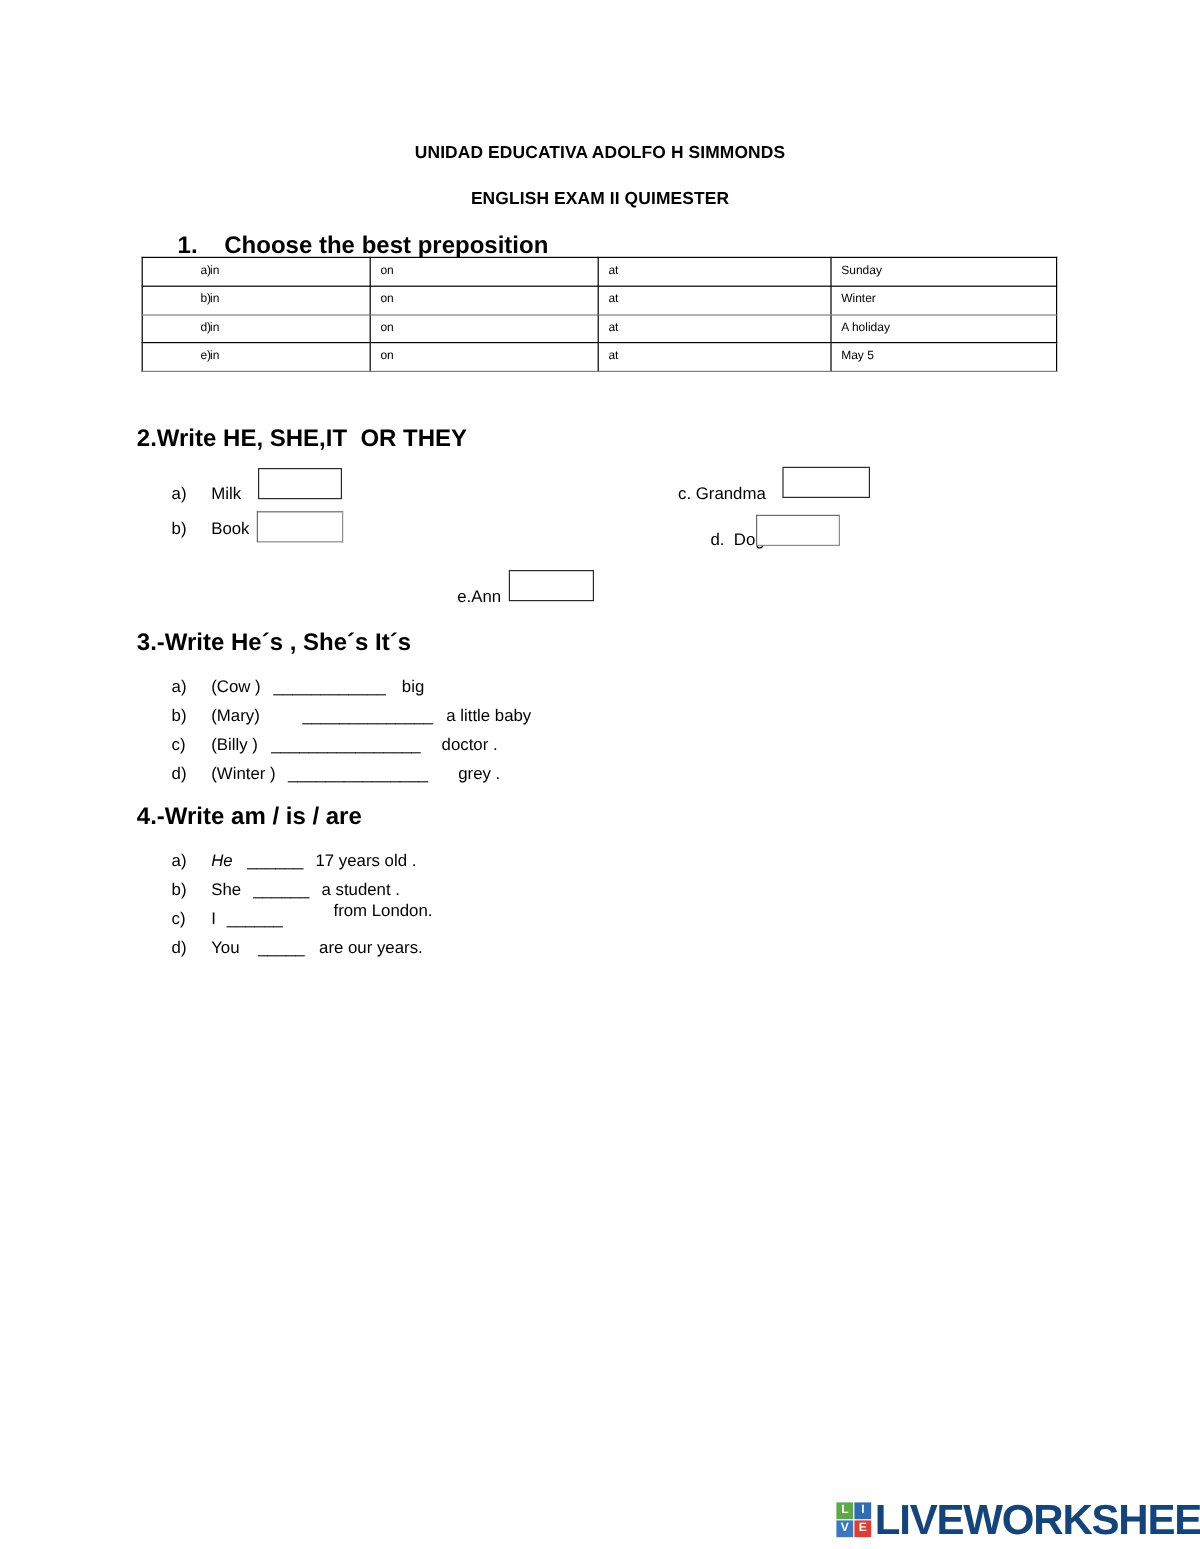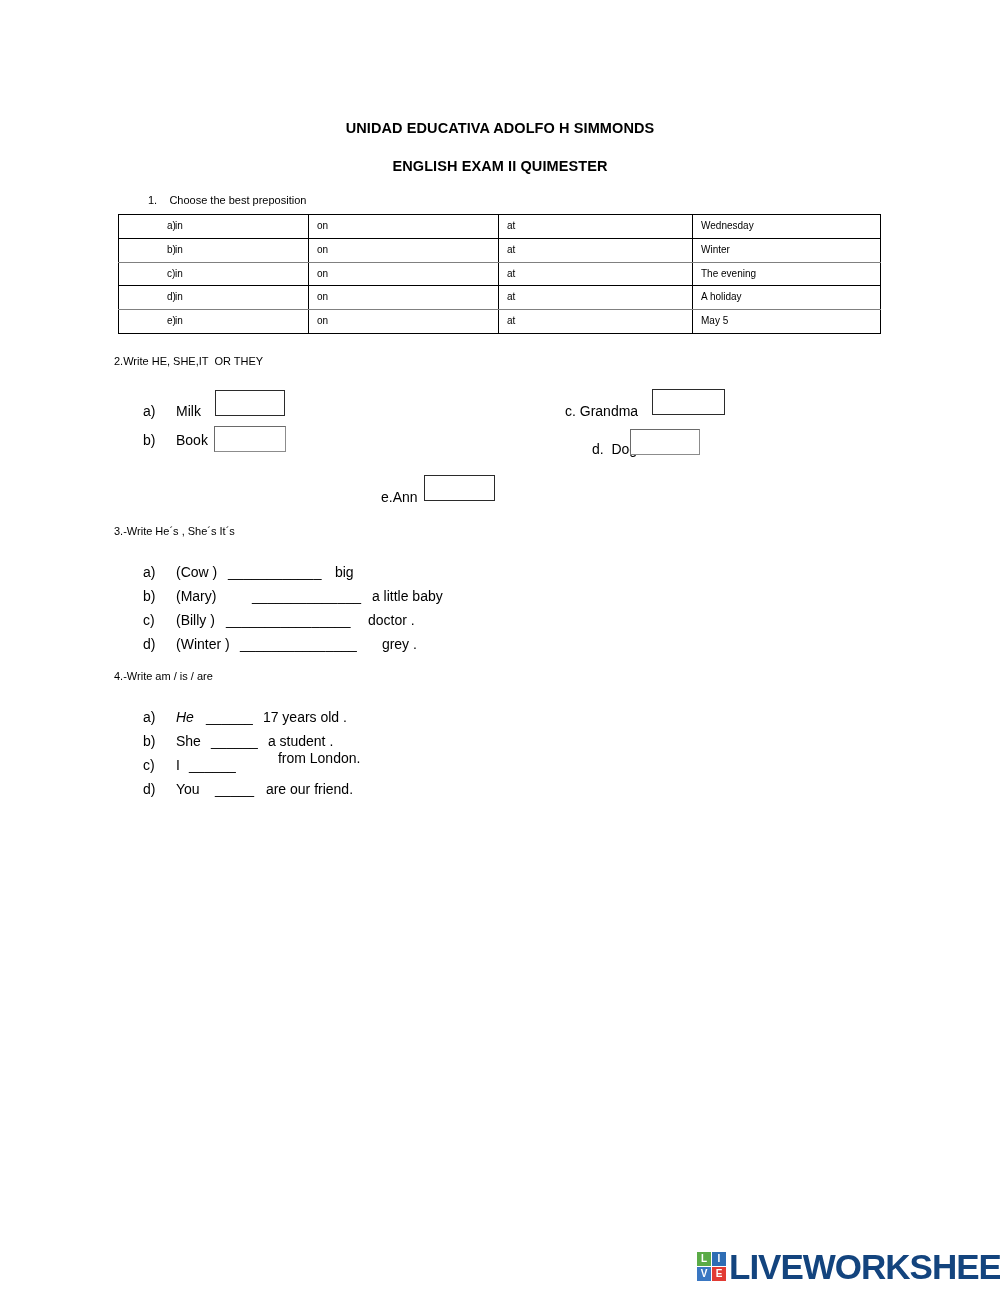--- a/index.html
+++ b/index.html
@@ -34,22 +34,22 @@
     font-weight: bold;
     font-size: 14.5px;
     letter-spacing: 0.1px;
   }
   #title-main { top: 120px; }
   #title-sub  { top: 158px; }
 
   
   .section-heading {
     position: absolute;
-    font-weight: normal;
-    font-size: 11px;
+    font-weight: bold;
+    font-size: 20px;
     white-space: pre;
   }
   #sec1-heading { left: 148px; top: 194px; }
   #sec2-heading { left: 114px; top: 355px; }
   #sec3-heading { left: 114px; top: 525px; }
   #sec4-heading { left: 114px; top: 670px; }
 
   
   #prep-table {
     position: absolute;
@@ -158,33 +158,27 @@
       <col class="col-opt1">
         <col class="col-opt2">
         <col class="col-opt3">
         <col class="col-word">
     </colgroup>
     <tbody>
       <tr>
         <td><span class="cell-label">a)</span><span>in</span></td>
         <td><span>on</span></td>
         <td><span>at</span></td>
-        <td><span>Wednesday</span></td>
+        <td><span>Sunday</span></td>
       </tr>
       <tr>
         <td><span class="cell-label">b)</span><span>in</span></td>
         <td><span>on</span></td>
         <td><span>at</span></td>
         <td><span>Winter</span></td>
-      </tr>
-      <tr>
-        <td><span class="cell-label">c)</span><span>in</span></td>
-        <td><span>on</span></td>
-        <td><span>at</span></td>
-        <td><span>The evening</span></td>
       </tr>
       <tr>
         <td><span class="cell-label">d)</span><span>in</span></td>
         <td><span>on</span></td>
         <td><span>at</span></td>
         <td><span>A holiday</span></td>
       </tr>
       <tr>
         <td><span class="cell-label">e)</span><span>in</span></td>
         <td><span>on</span></td>
@@ -248,21 +242,21 @@
   <div class="qrow" style="left:264px; top:731px;"> a student .</div>
 
   <div class="qrow" style="left:143px; top:755px;">c)</div>
   <div class="qrow" style="left:176px; top:755px;">I </div>
   <div class="qrow" style="left:189px; top:755px;">______</div>
   <div class="qrow" style="left:242px; top:748px;margin-left:32px;"> from London.</div>
 
   <div class="qrow" style="left:143px; top:779px;">d)</div>
   <div class="qrow" style="left:176px; top:779px;">You </div>
   <div class="qrow" style="left:215px; top:779px;">_____</div>
-  <div class="qrow" style="left:262px; top:779px;"> are our friend.</div>
+  <div class="qrow" style="left:262px; top:779px;"> are our years.</div>
 
   <div id="lw-logo">
     <div id="lw-grid">
       <div class="lw-cell" style="background: rgb(90, 171, 70);">L</div>
       <div class="lw-cell" style="background: rgb(46, 109, 180);">I</div>
       <div class="lw-cell" style="background: rgb(58, 119, 194);">V</div>
       <div class="lw-cell" style="background: rgb(226, 59, 51);">E</div>
     </div>
     <div id="lw-wordmark" style="color: rgb(19, 68, 126);">LIVEWORKSHEETS</div>
   </div>

